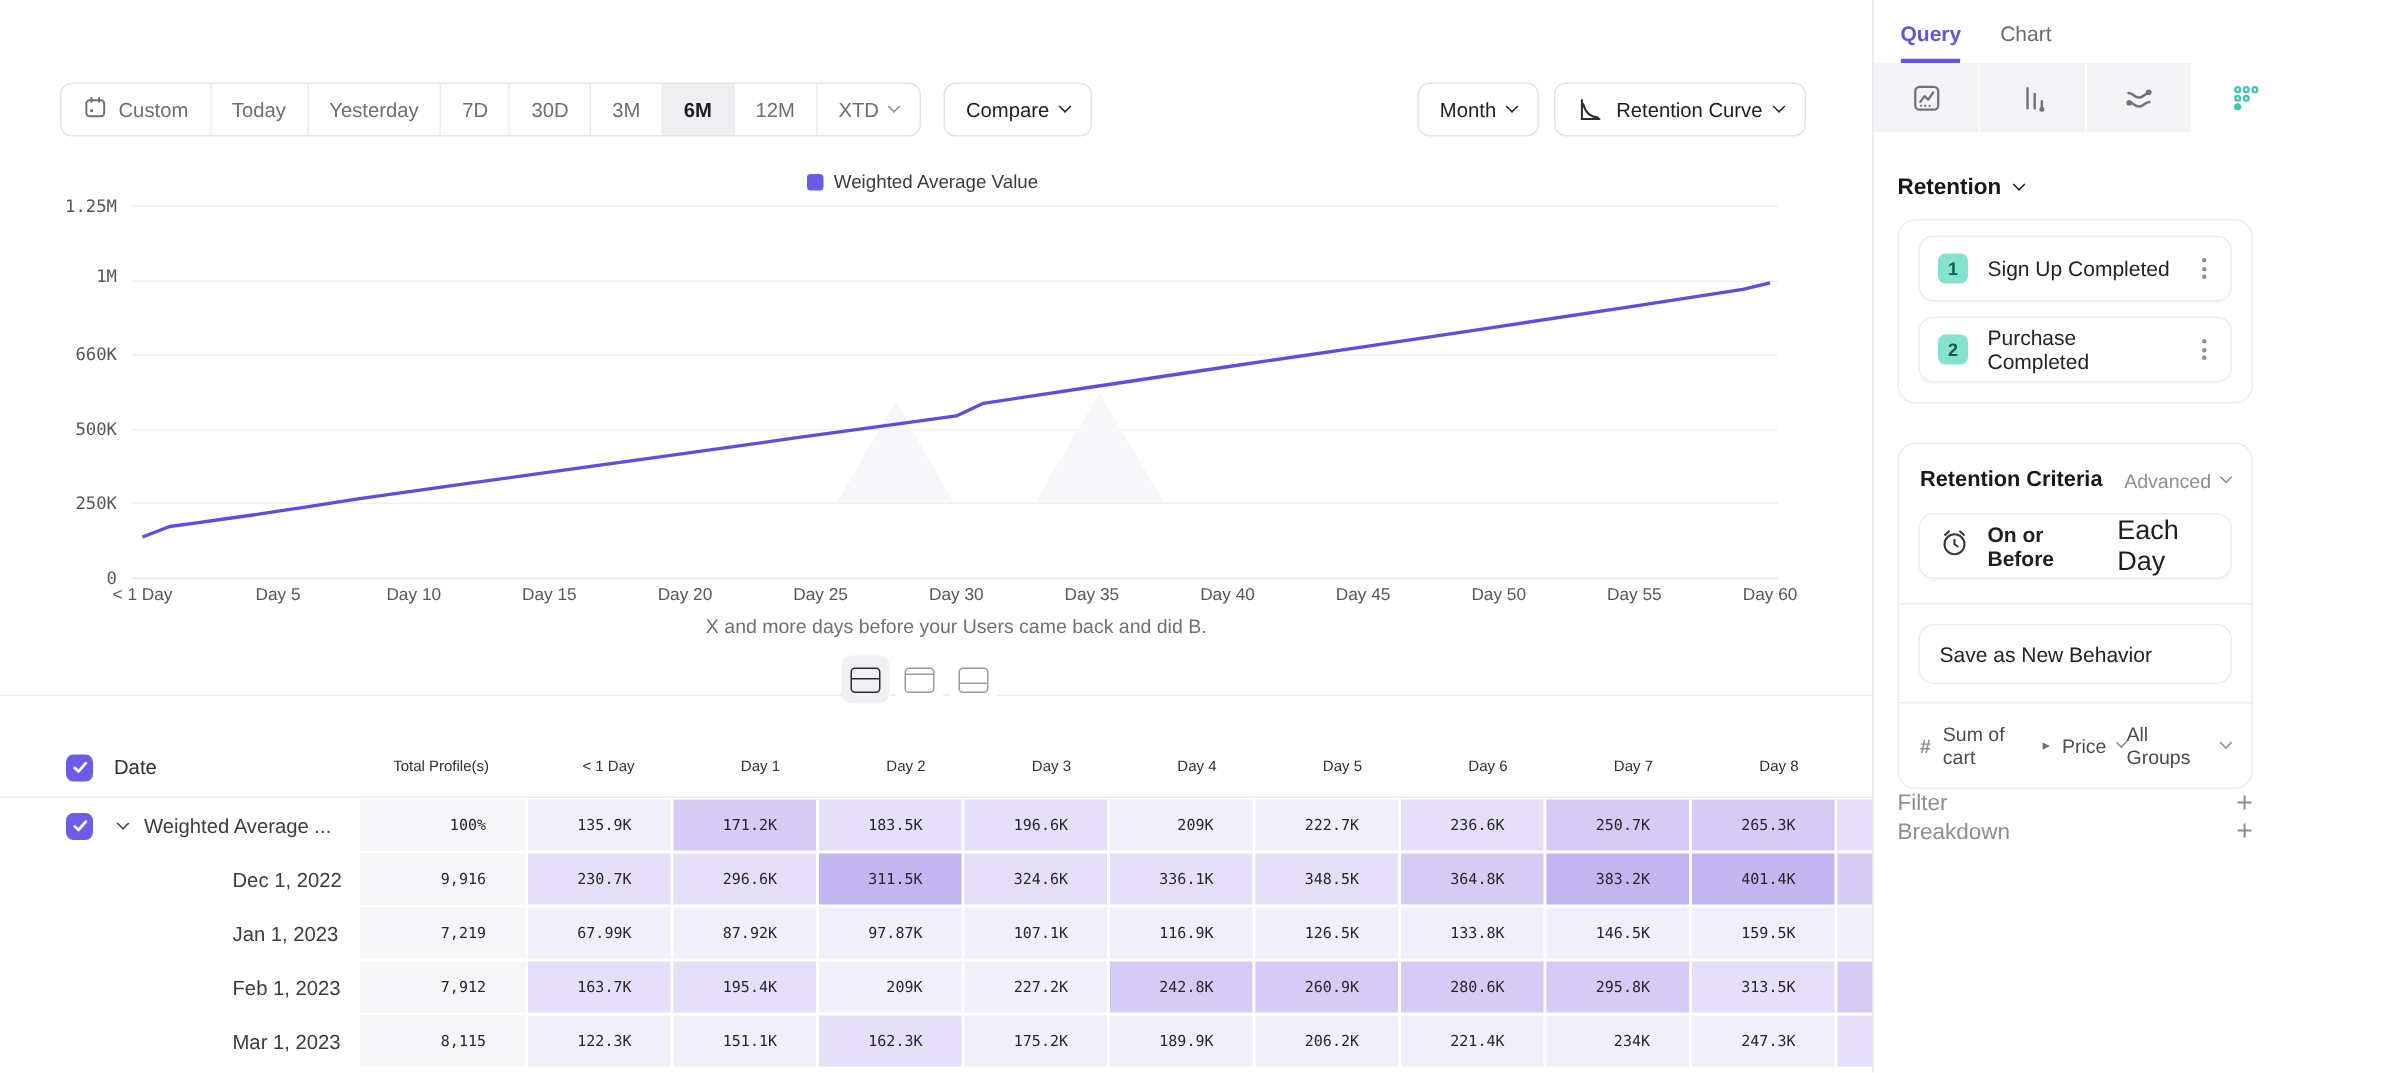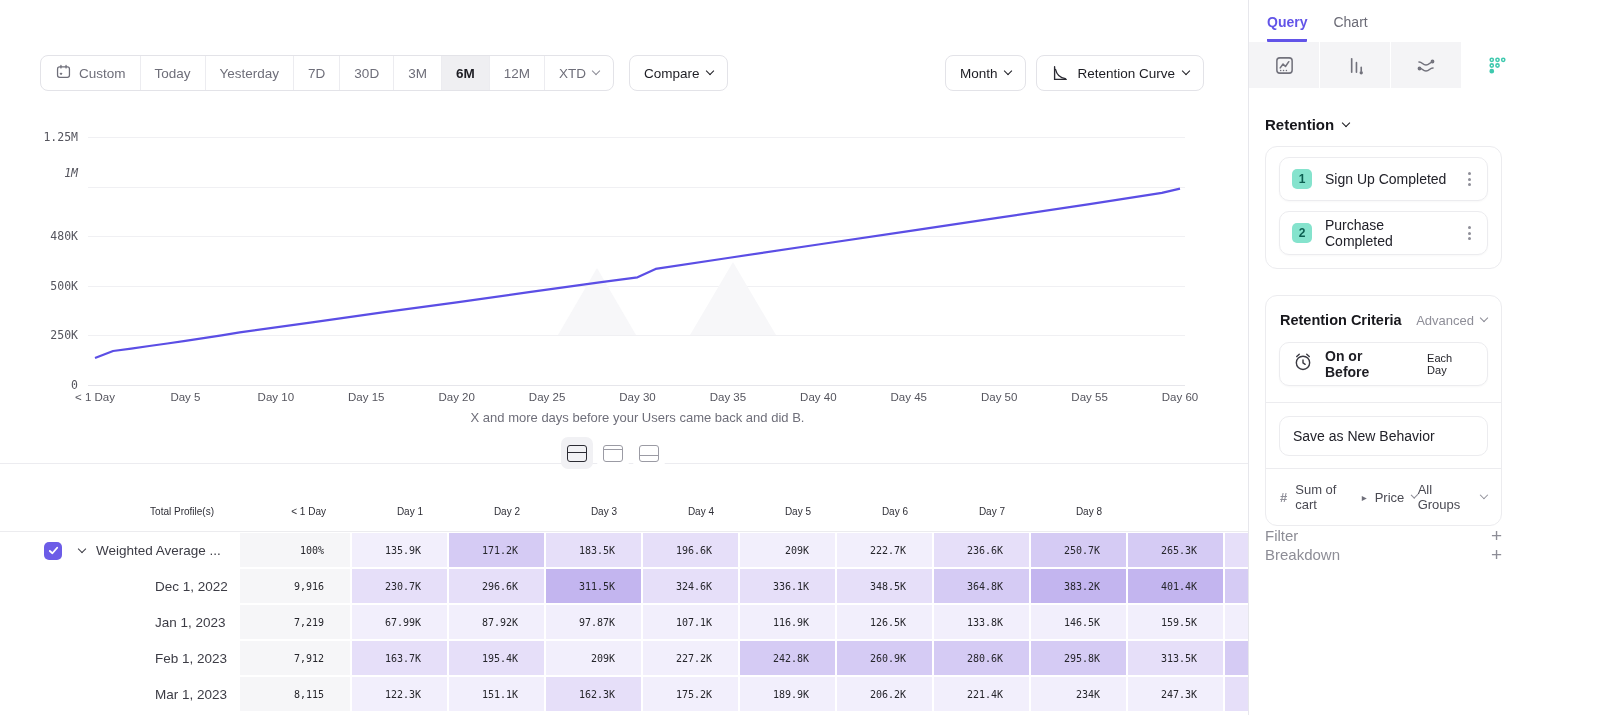--- a/index.html
+++ b/index.html
@@ -112,21 +112,21 @@
   .card2-head { display:flex; align-items:center; justify-content:space-between;
                 padding:16px 14px 2px 14px; }
   .card2-title { font-size:14.5px; font-weight:bold; color:#17171c; }
   .advanced { display:flex; align-items:center; gap:7px; font-size:13px; color:#8e8e98;
               cursor:pointer; }
   .when-box-wrap { padding:12px 13px 16px 13px; }
   .when-box { display:flex; align-items:center; gap:12px; height:44px; border:1px solid #ececef;
               border-radius:10px; padding:0 13px; cursor:pointer;
               box-shadow:0 1px 2px rgba(20,20,40,0.03); }
   .when-main { font-size:14px; font-weight:bold; color:#1d1d23; }
-  .when-sub { font-size:11px; color:#1d1d23; margin-left:6px; }
+  .when-sub { font-size:18px; color:#1d1d23; margin-left:6px; }
   .card-divider { border-top:1px solid #ececef; margin:0; }
   .save-wrap { padding:13px 13px 12px 13px; }
   .save-box { display:flex; align-items:center; height:40px; border:1px solid #ececef;
               border-radius:10px; padding:0 13px; font-size:14px; color:#22222a;
               cursor:pointer; }
   .card-foot { border-top:1px solid #ececef; display:flex; align-items:center;
                justify-content:space-between; padding:13px 14px; }
   .measure { display:flex; align-items:center; gap:8px; font-size:13px; color:#4a4a53;
              cursor:pointer; }
   .hash { color:#8e8e98; font-size:13px; font-weight:bold; }
@@ -192,33 +192,37 @@
         <svg class="icon-svg" width="18" height="18" viewBox="0 0 20 20" fill="none" stroke="#2b2b33" stroke-width="1.5" stroke-linecap="round">
           <path d="M4 3 v14 h13"></path>
             <path d="M5 6 C6.5 12.5, 10 15.5, 16 16.2"></path>
         </svg>
       </span>
       <span>Retention Curve</span>
         <span class="chev"></span>
     </div>
   </div>
 
+  <div class="legend">
+    <span class="legend-swatch"></span>
+    <span>Weighted Average Value</span>
+  </div>
 
   <div class="chart-region">
     <div id="y-grid">
         <div class="gridline zero" style="top: 270px;"></div>
         <div class="ylab" style="top: 263px; left: 28px;">0</div>
         <div class="gridline" style="top: 220.4px;"></div>
         <div class="ylab" style="top: 213.4px; left: 28px;">250K</div>
         <div class="gridline" style="top: 170.8px;"></div>
         <div class="ylab" style="top: 163.8px; left: 28px;">500K</div>
         <div class="gridline" style="top: 121.2px;"></div>
-        <div class="ylab" style="top: 114.2px; left: 28px;">480K</div>
+        <div class="ylab" style="top: 114.2px; left: 28px;">660K</div>
         <div class="gridline" style="top: 71.6px;"></div>
-        <div class="ylab" style="top: 51px; left: 28px; font-style: italic;">1M</div>
+        <div class="ylab" style="top: 62px; left: 28px;">1M</div>
         <div class="gridline" style="top: 22px;"></div>
         <div class="ylab" style="top: 15px; left: 28px;">1.25M</div>
       </div>
     <svg class="chart-svg" width="1248" height="310" viewBox="0 0 1248 310">
       <polygon points="558,220 597,153 636,220" fill="#f7f7f9"></polygon>
       <polygon points="690,220 733,147 776,220" fill="#f7f7f9"></polygon>
       <polyline id="series-line" fill="none" stroke="#5b4ee5" stroke-width="2.2" stroke-linejoin="round" points="95.0,243.0 113.1,236.0 131.2,233.6 149.3,231.0 167.3,228.5 185.4,225.8 203.5,223.1 221.6,220.3 239.7,217.4 312.0,207.3 384.3,197.2 456.7,187.3 529.0,177.1 601.3,167.2 637.5,162.3 655.6,153.9 727.9,143.0 818.3,129.5 908.8,116.2 999.2,102.7 1089.6,89.1 1161.9,77.9 1180.0,73.6"></polyline>
     </svg>
     <div id="x-ticks">
         <div class="xlab" style="left: 50px;">&lt; 1 Day</div>
@@ -246,20 +250,28 @@
     <div class="toggle-btn">
         <span class="tg top"></span>
       </div>
     <div class="toggle-btn">
         <span class="tg bot"></span>
       </div>
   </div>
 
   <div class="table-wrap">
     <div class="trow thead">
+      <div class="date-hcell">
+        <span class="cb">
+          <svg width="11" height="11" viewBox="0 0 12 12" fill="none" stroke="#fff" stroke-width="2" stroke-linecap="round" stroke-linejoin="round">
+              <path d="M2 6.5 L4.8 9 L10 3"></path>
+            </svg>
+        </span>
+        <span>Date</span>
+      </div>
       <div class="hcell">Total Profile(s)</div>
 
     <div class="hcell">&lt; 1 Day</div>
         <div class="hcell">Day 1</div>
         <div class="hcell">Day 2</div>
         <div class="hcell">Day 3</div>
         <div class="hcell">Day 4</div>
         <div class="hcell">Day 5</div>
         <div class="hcell">Day 6</div>
         <div class="hcell">Day 7</div>

